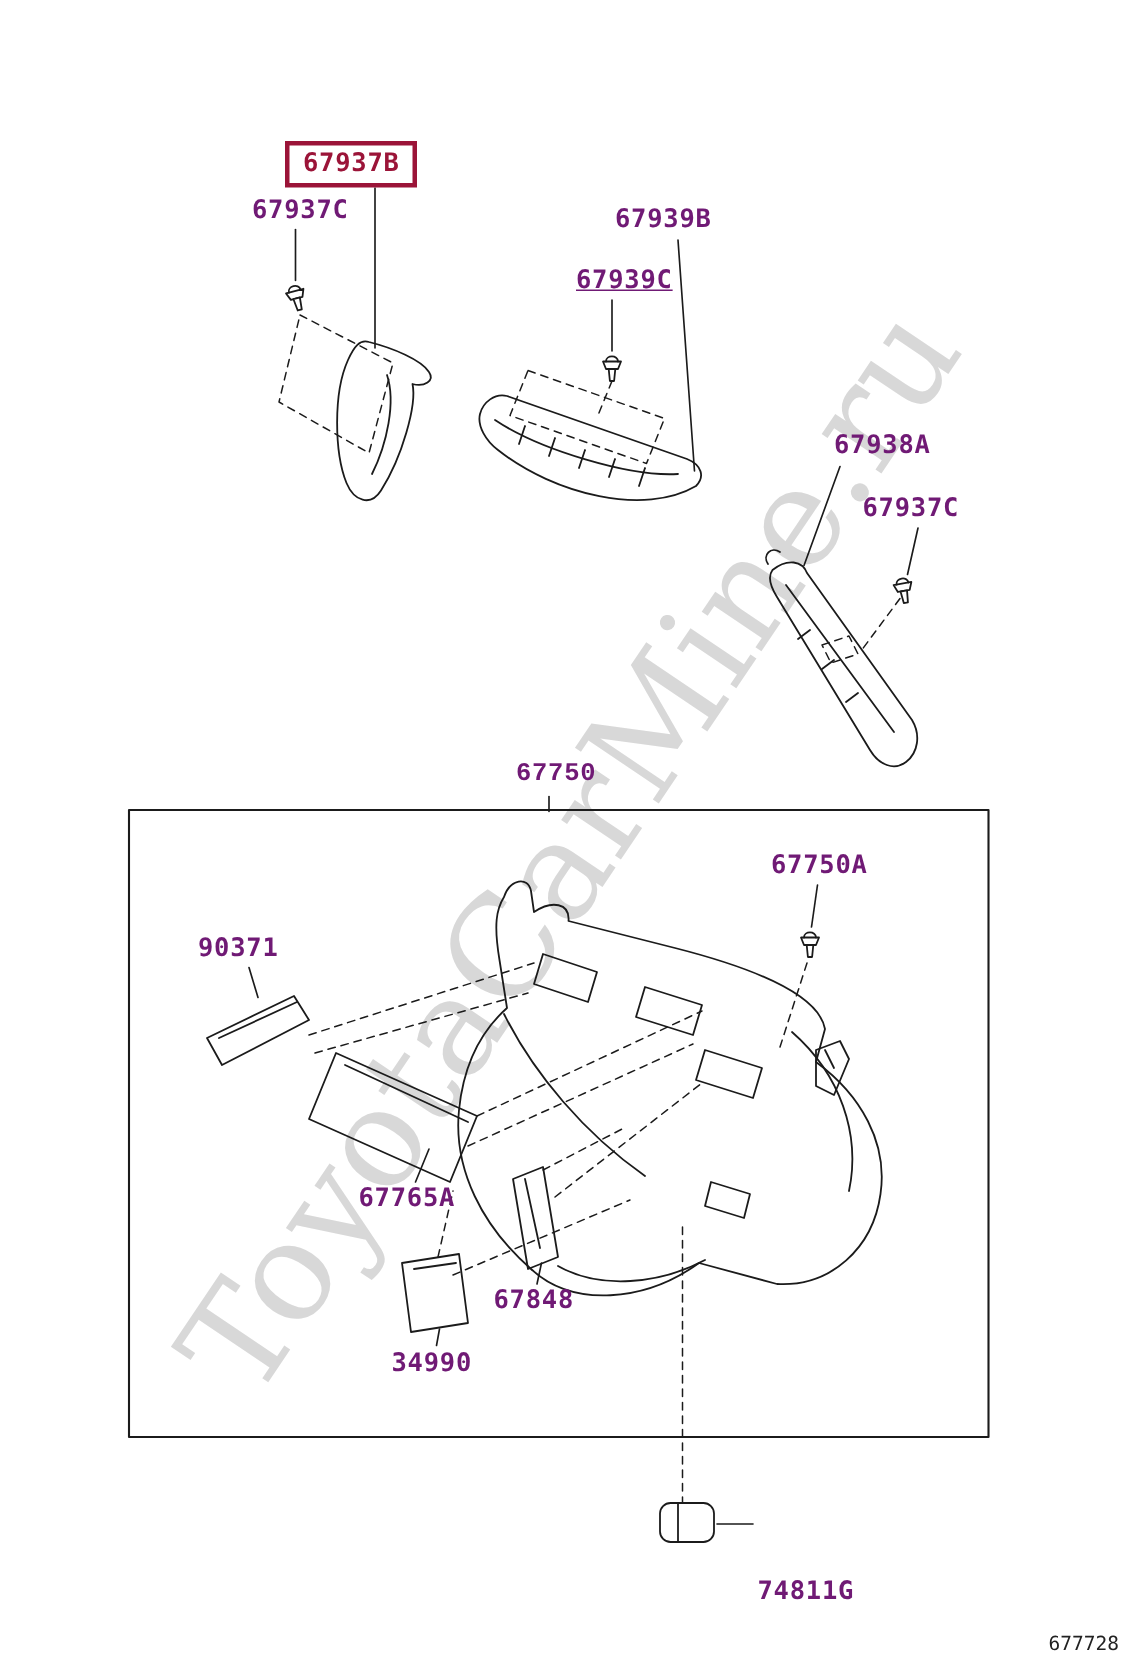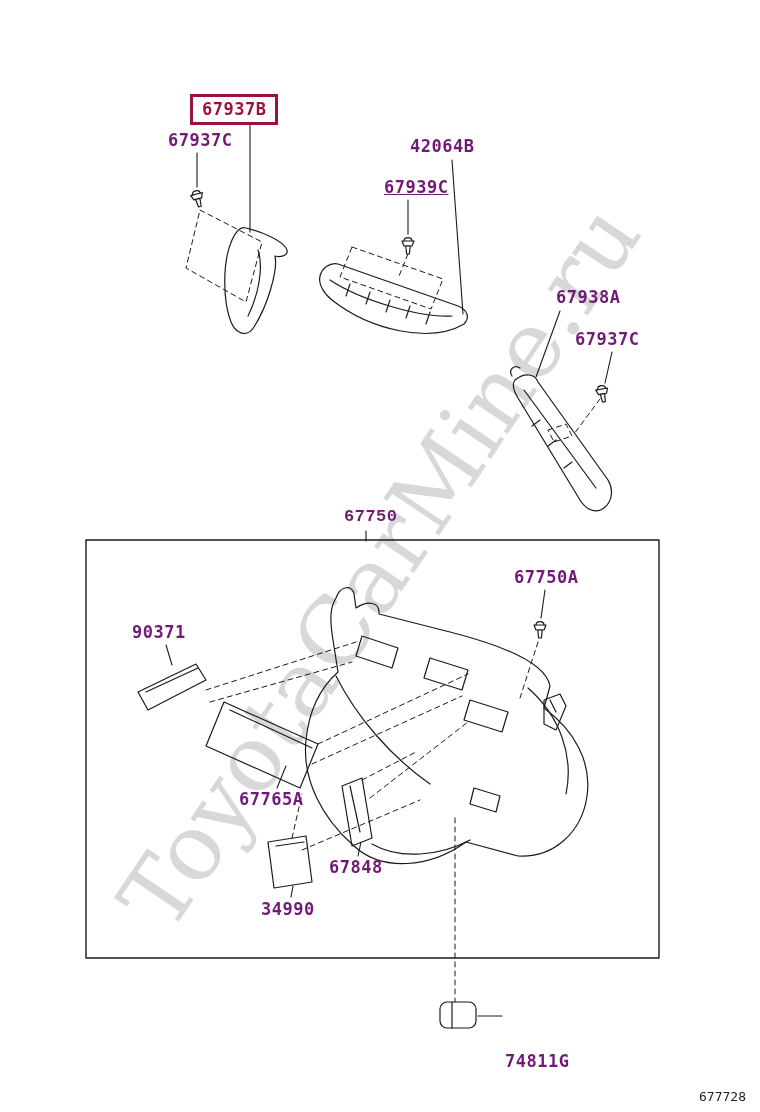--- a/index.html
+++ b/index.html
@@ -172,21 +172,21 @@
     <g>
       <rect x="440" y="1002" width="36" height="26" rx="7"></rect>
       <path d="M452,1002 L452,1028"></path>
     </g>
   </svg>
 
   <div class="part-label highlight" style="left:190px;top:82px;margin-top:12px;">67937B</div>
 
   <div class="part-label" style="left:168px;top:130px;">67937C</div>
 
-  <div class="part-label" style="left:410px;top:136px;">42064B</div>
+  <div class="part-label" style="left:410px;top:136px;">67939B</div>
 
   <div class="part-label" style="left:384px;top:177px;text-decoration:underline;">67939C</div>
 
   <div class="part-label" style="left:556px;top:287px;">67938A</div>
 
   <div class="part-label" style="left:575px;top:329px;">67937C</div>
 
   <div class="part-label" style="left:344px;top:507px;font-family:Liberation Mono, monospace;">67750</div>
 
   <div class="part-label" style="left:514px;top:567px;text-align:center;">67750A</div>

